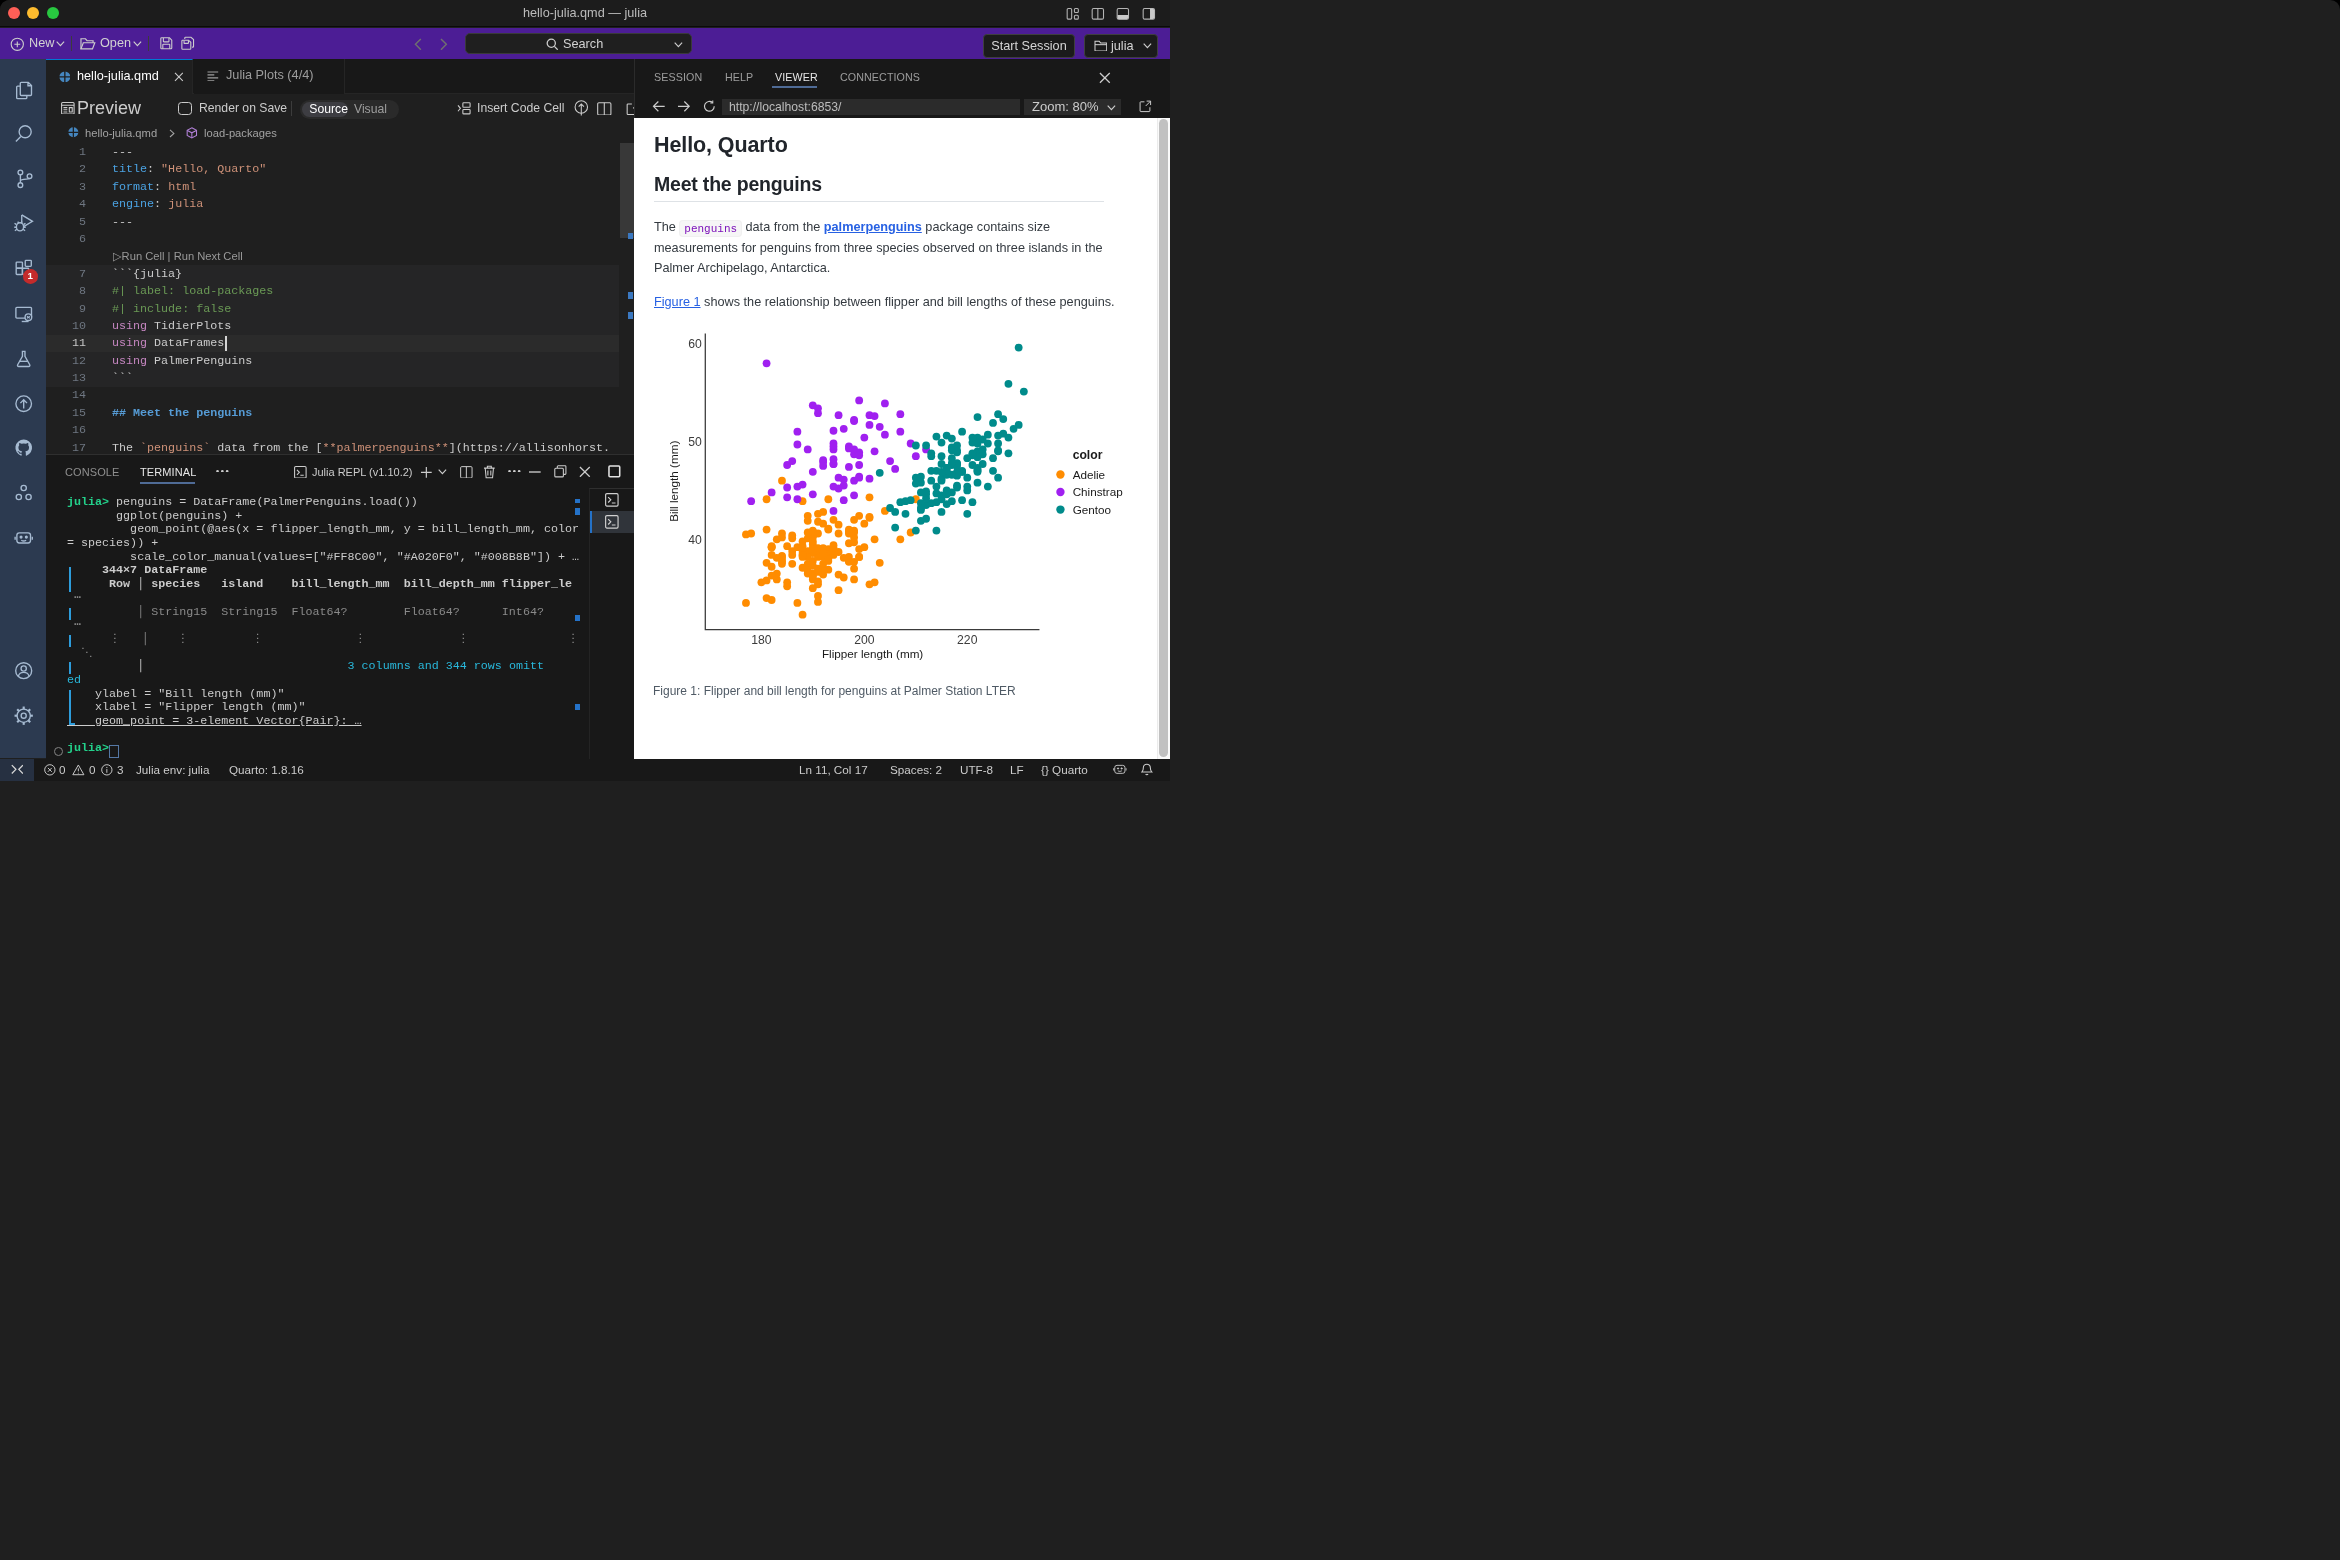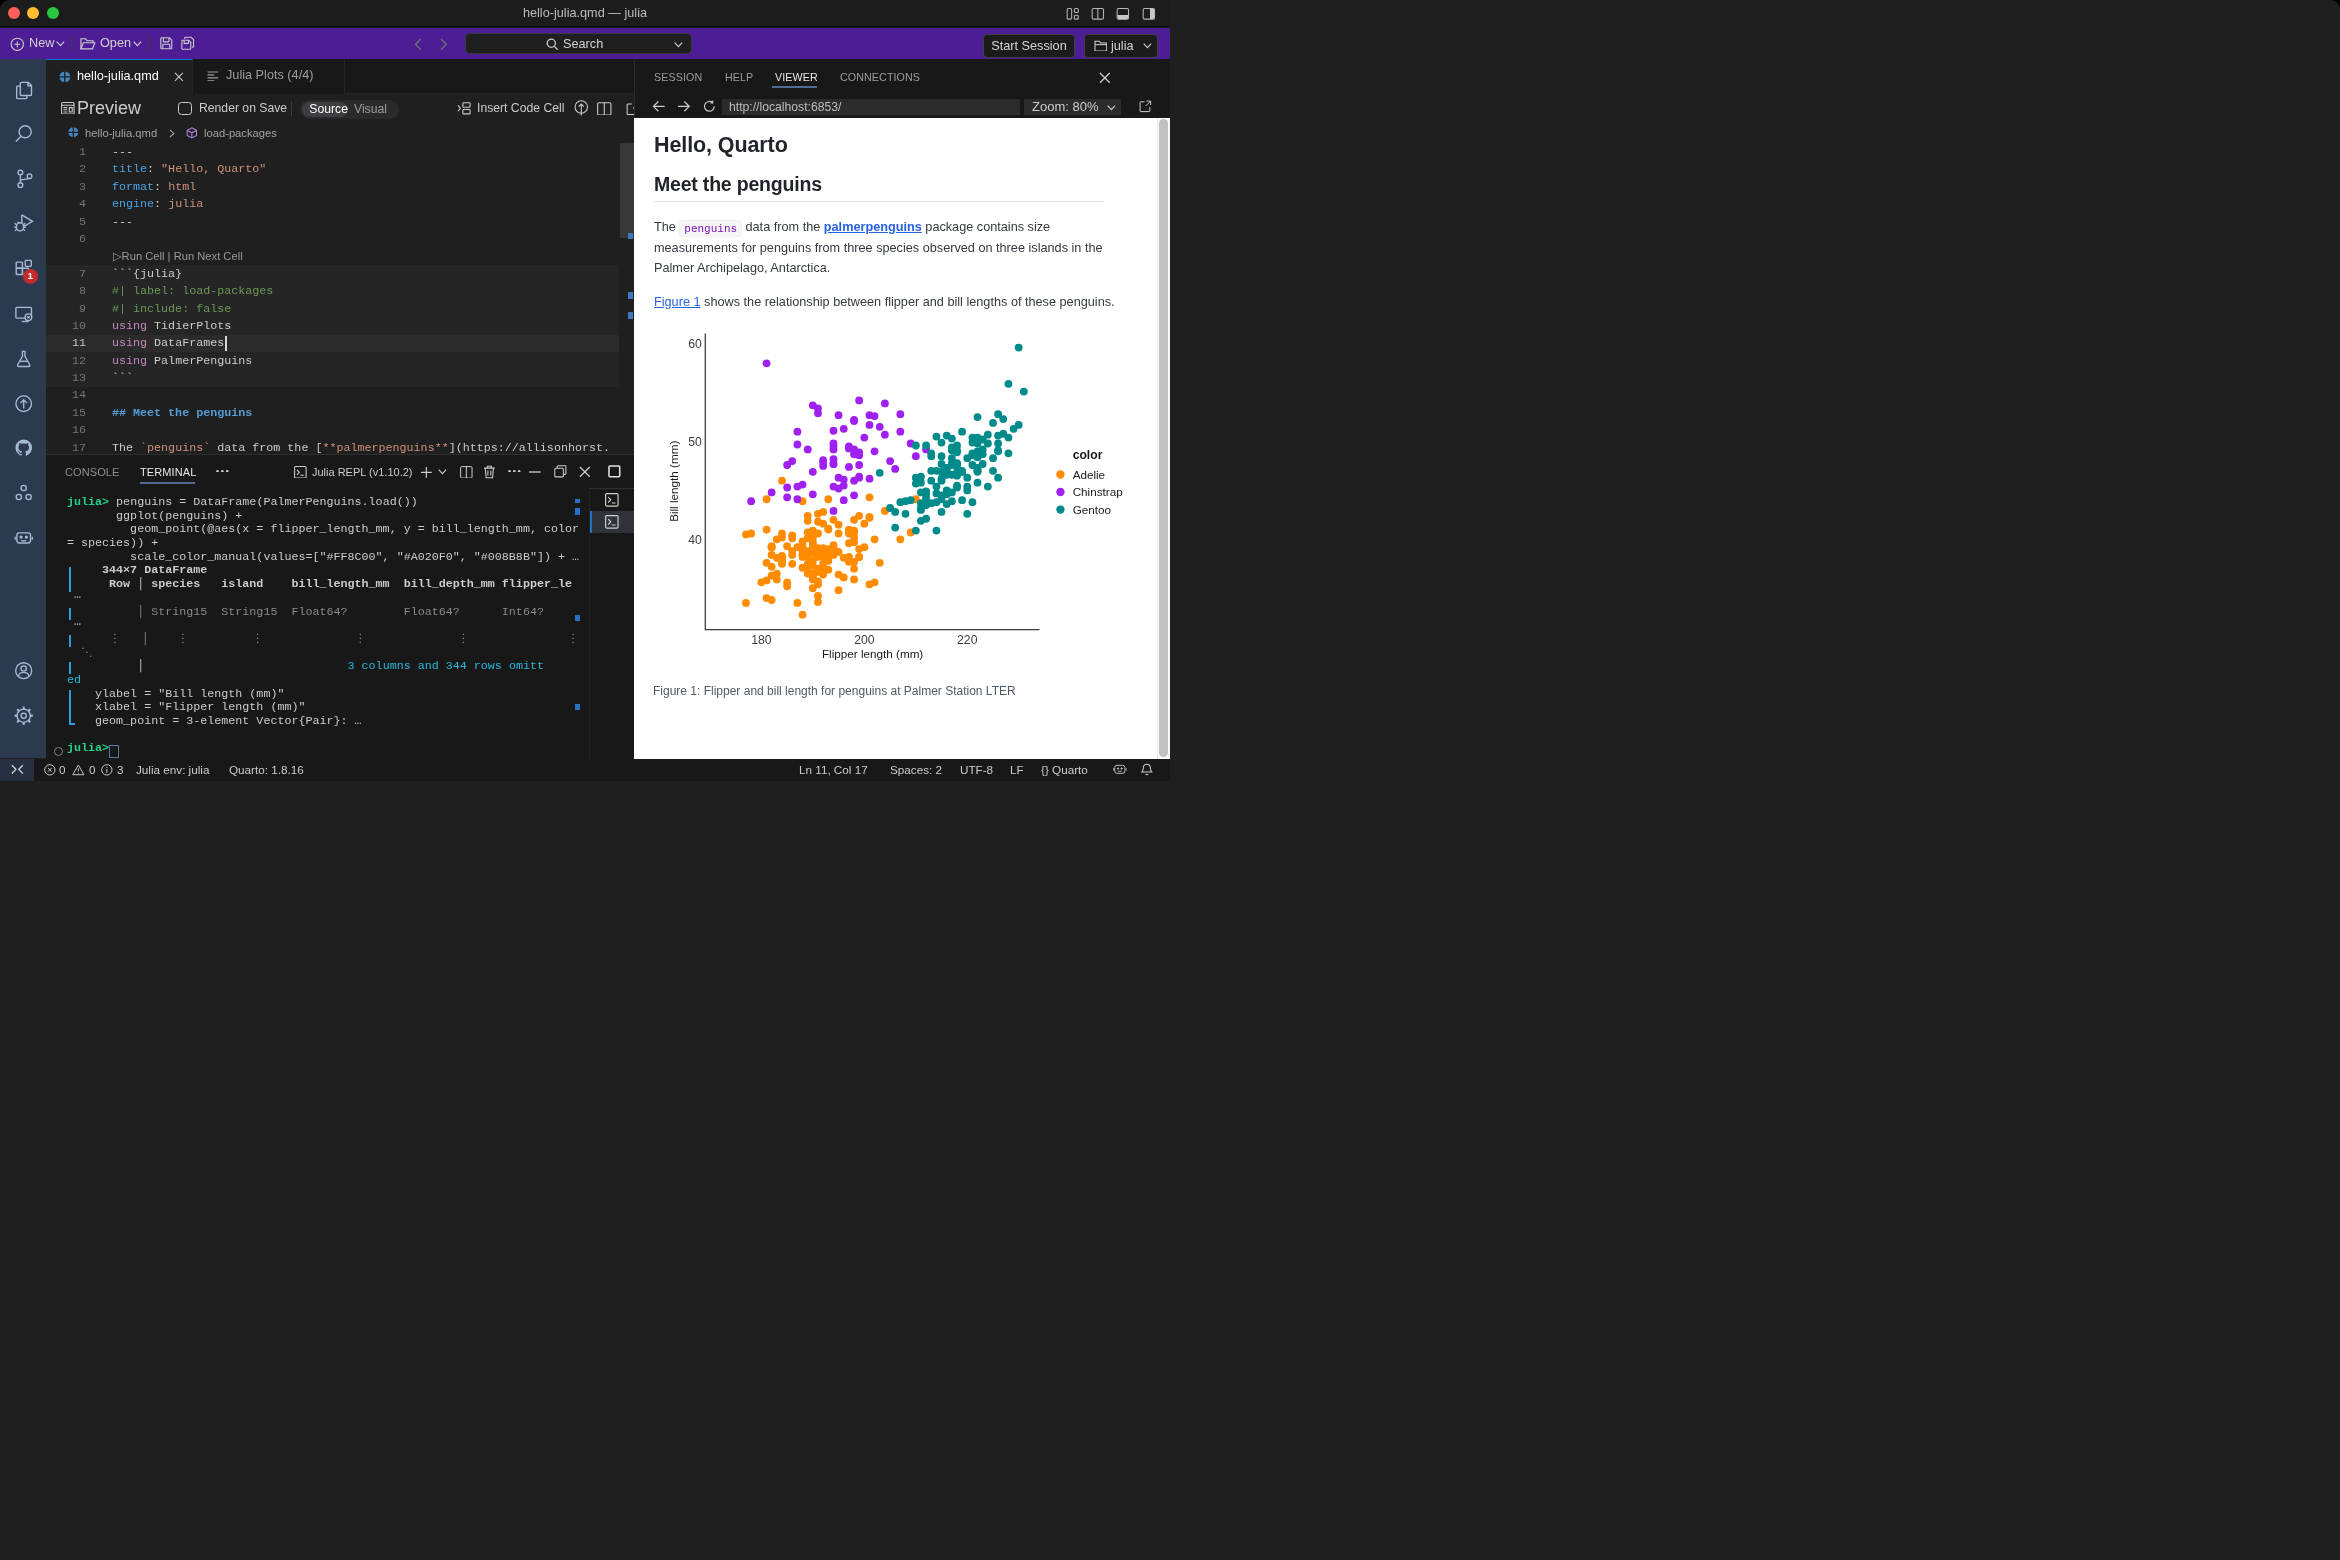--- a/index.html
+++ b/index.html
@@ -378,21 +378,21 @@
       <div style="height:13.7px;line-height:13.7px;white-space:pre;"><span style="color:#cccccc;font-weight:bold;">      Row │ species   island    bill_length_mm  bill_depth_mm flipper_le</span></div>
       <div style="height:13.7px;line-height:13.7px;white-space:pre;"><span style="color:#8a8a8a;"> ⋯</span></div>
       <div style="height:13.7px;line-height:13.7px;white-space:pre;"><span style="color:#8a8a8a;">          │ String15  String15  Float64?        Float64?      Int64?</span></div>
       <div style="height:13.7px;line-height:13.7px;white-space:pre;"><span style="color:#8a8a8a;"> ⋯</span></div>
       <div style="height:13.7px;line-height:13.7px;white-space:pre;"><span style="color:#8a8a8a;">      ⋮   │    ⋮         ⋮             ⋮             ⋮              ⋮</span></div>
       <div style="height:13.7px;line-height:13.7px;white-space:pre;"><span style="color:#8a8a8a;">  ⋱</span></div>
       <div style="height:13.7px;line-height:13.7px;white-space:pre;"><span style="color:#cccccc;">          │</span><span style="color:#cccccc;">                             </span><span style="color:#29b8db;">3 columns and 344 rows omitt</span></div>
       <div style="height:13.7px;line-height:13.7px;white-space:pre;"><span style="color:#29b8db;">ed</span></div>
       <div style="height:13.7px;line-height:13.7px;white-space:pre;"><span style="color:#cccccc;">    ylabel = "Bill length (mm)"</span></div>
       <div style="height:13.7px;line-height:13.7px;white-space:pre;"><span style="color:#cccccc;">    xlabel = "Flipper length (mm)"</span></div>
-      <div style="height:13.7px;line-height:13.7px;white-space:pre;"><span style="color:#cccccc;">    geom_point = 3-element Vector{Pair}: …</span></div>
+      <div style="height:13.7px;line-height:13.7px;white-space:pre;"><span style="color:#cccccc;text-decoration:underline;">    geom_point = 3-element Vector{Pair}: …</span></div>
       <div style="height:13.7px;line-height:13.7px;white-space:pre;"><span style="color:#cccccc;"></span></div>
       <div style="height:13.7px;line-height:13.7px;white-space:pre;"><span style="color:#23d18b;font-weight:bold;">julia&gt;</span></div>
     </div>
 <div class="abs" style="left:54px;top:747px;width:8.8px;height:8.8px;border:1.2px solid #848484;border-radius:50%;"></div>
 <div class="abs" style="left:109px;top:745px;width:10.2px;height:13px;border:1.3px solid #5578a5;"></div>
 <div class="abs" style="left:69px;top:567px;width:1.6px;height:25px;background:#2d9cdb;"></div>
 <div class="abs" style="left:69px;top:608px;width:1.6px;height:11.7px;background:#2d9cdb;"></div>
 <div class="abs" style="left:69px;top:635px;width:1.6px;height:11.7px;background:#2d9cdb;"></div>
 <div class="abs" style="left:69px;top:662px;width:1.6px;height:11.7px;background:#2d9cdb;"></div>
 <div class="abs" style="left:69px;top:690px;width:1.6px;height:35px;background:#2d9cdb;"></div>

